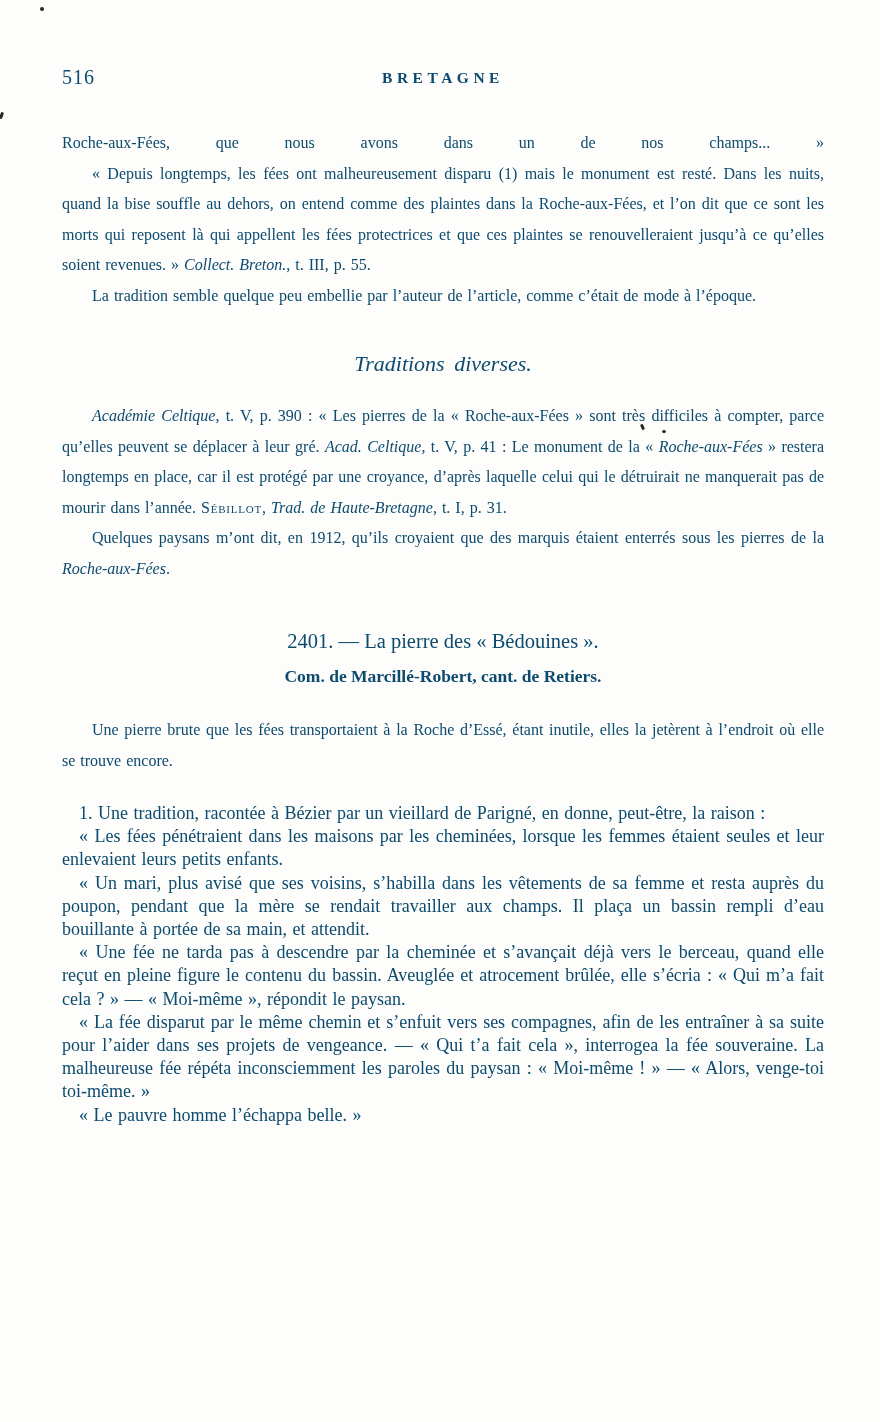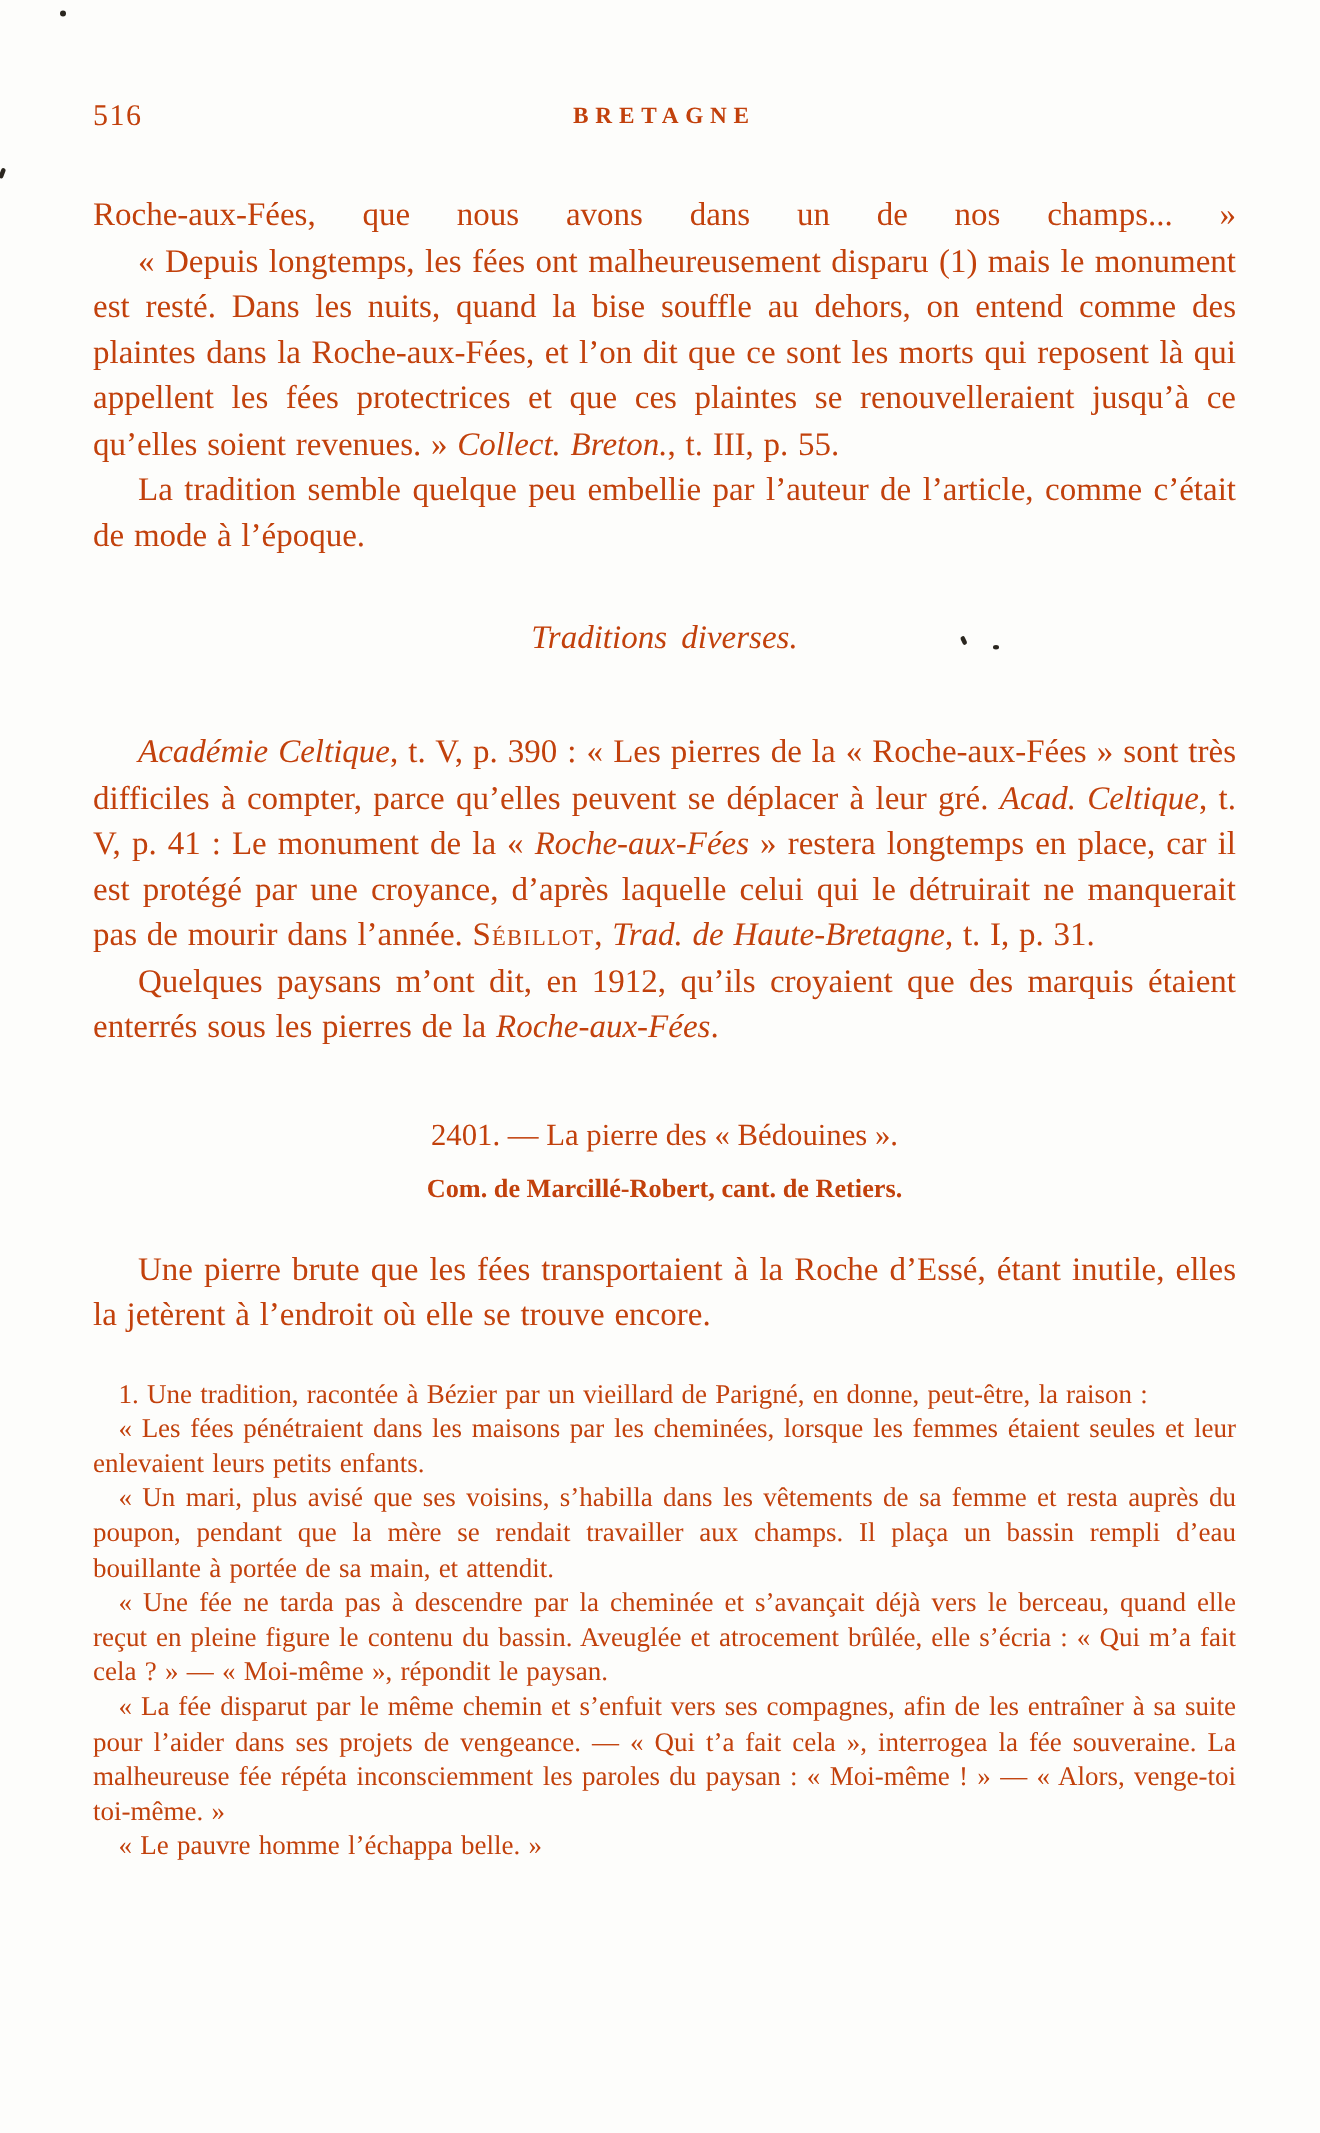--- a/index.html
+++ b/index.html
@@ -6,21 +6,21 @@
     margin: 0;
     padding: 0;
     background: #fdfdfb;
   }
   .page {
     position: relative;
     width: 880px;
     height: 1422px;
     box-sizing: border-box;
     background: #fdfdfb;
-    color: #c2410c;
+    color: #0c4a6e;
     font-family: "Liberation Serif", "DejaVu Serif", serif;
     padding: 66px 56px 24px 62px;
     overflow: hidden;
   }
   
   .running-head {
     position: relative;
     height: 28px;
     margin-bottom: 34px;
   }
@@ -38,31 +38,31 @@
     top: 3px;
     text-align: center;
     font-size: 15.5px;
     letter-spacing: 4.5px;
     font-weight: 600;
   }
   
   .text-block p {
     margin: 0;
     text-align: justify;
-    font-size: 22px;
+    font-size: 16px;
     line-height: 30.5px;
     word-spacing: 1px;
   }
   .text-block p.ind { text-indent: 30px; }
   .text-block p.fill { text-align-last: justify; }
   .i  { font-style: italic; }
   .sc { font-variant: small-caps; letter-spacing: 0.8px; }
   
   .section-heading {
-    margin: 40px 0 48px 0;
+    margin: 40px 0 24px 0;
     text-align: center;
     font-style: italic;
     font-weight: 400;
     font-size: 22px;
     word-spacing: 4px;
   }
   .entry-heading {
     margin: 46px 0 0 0;
     text-align: center;
     font-weight: 400;

